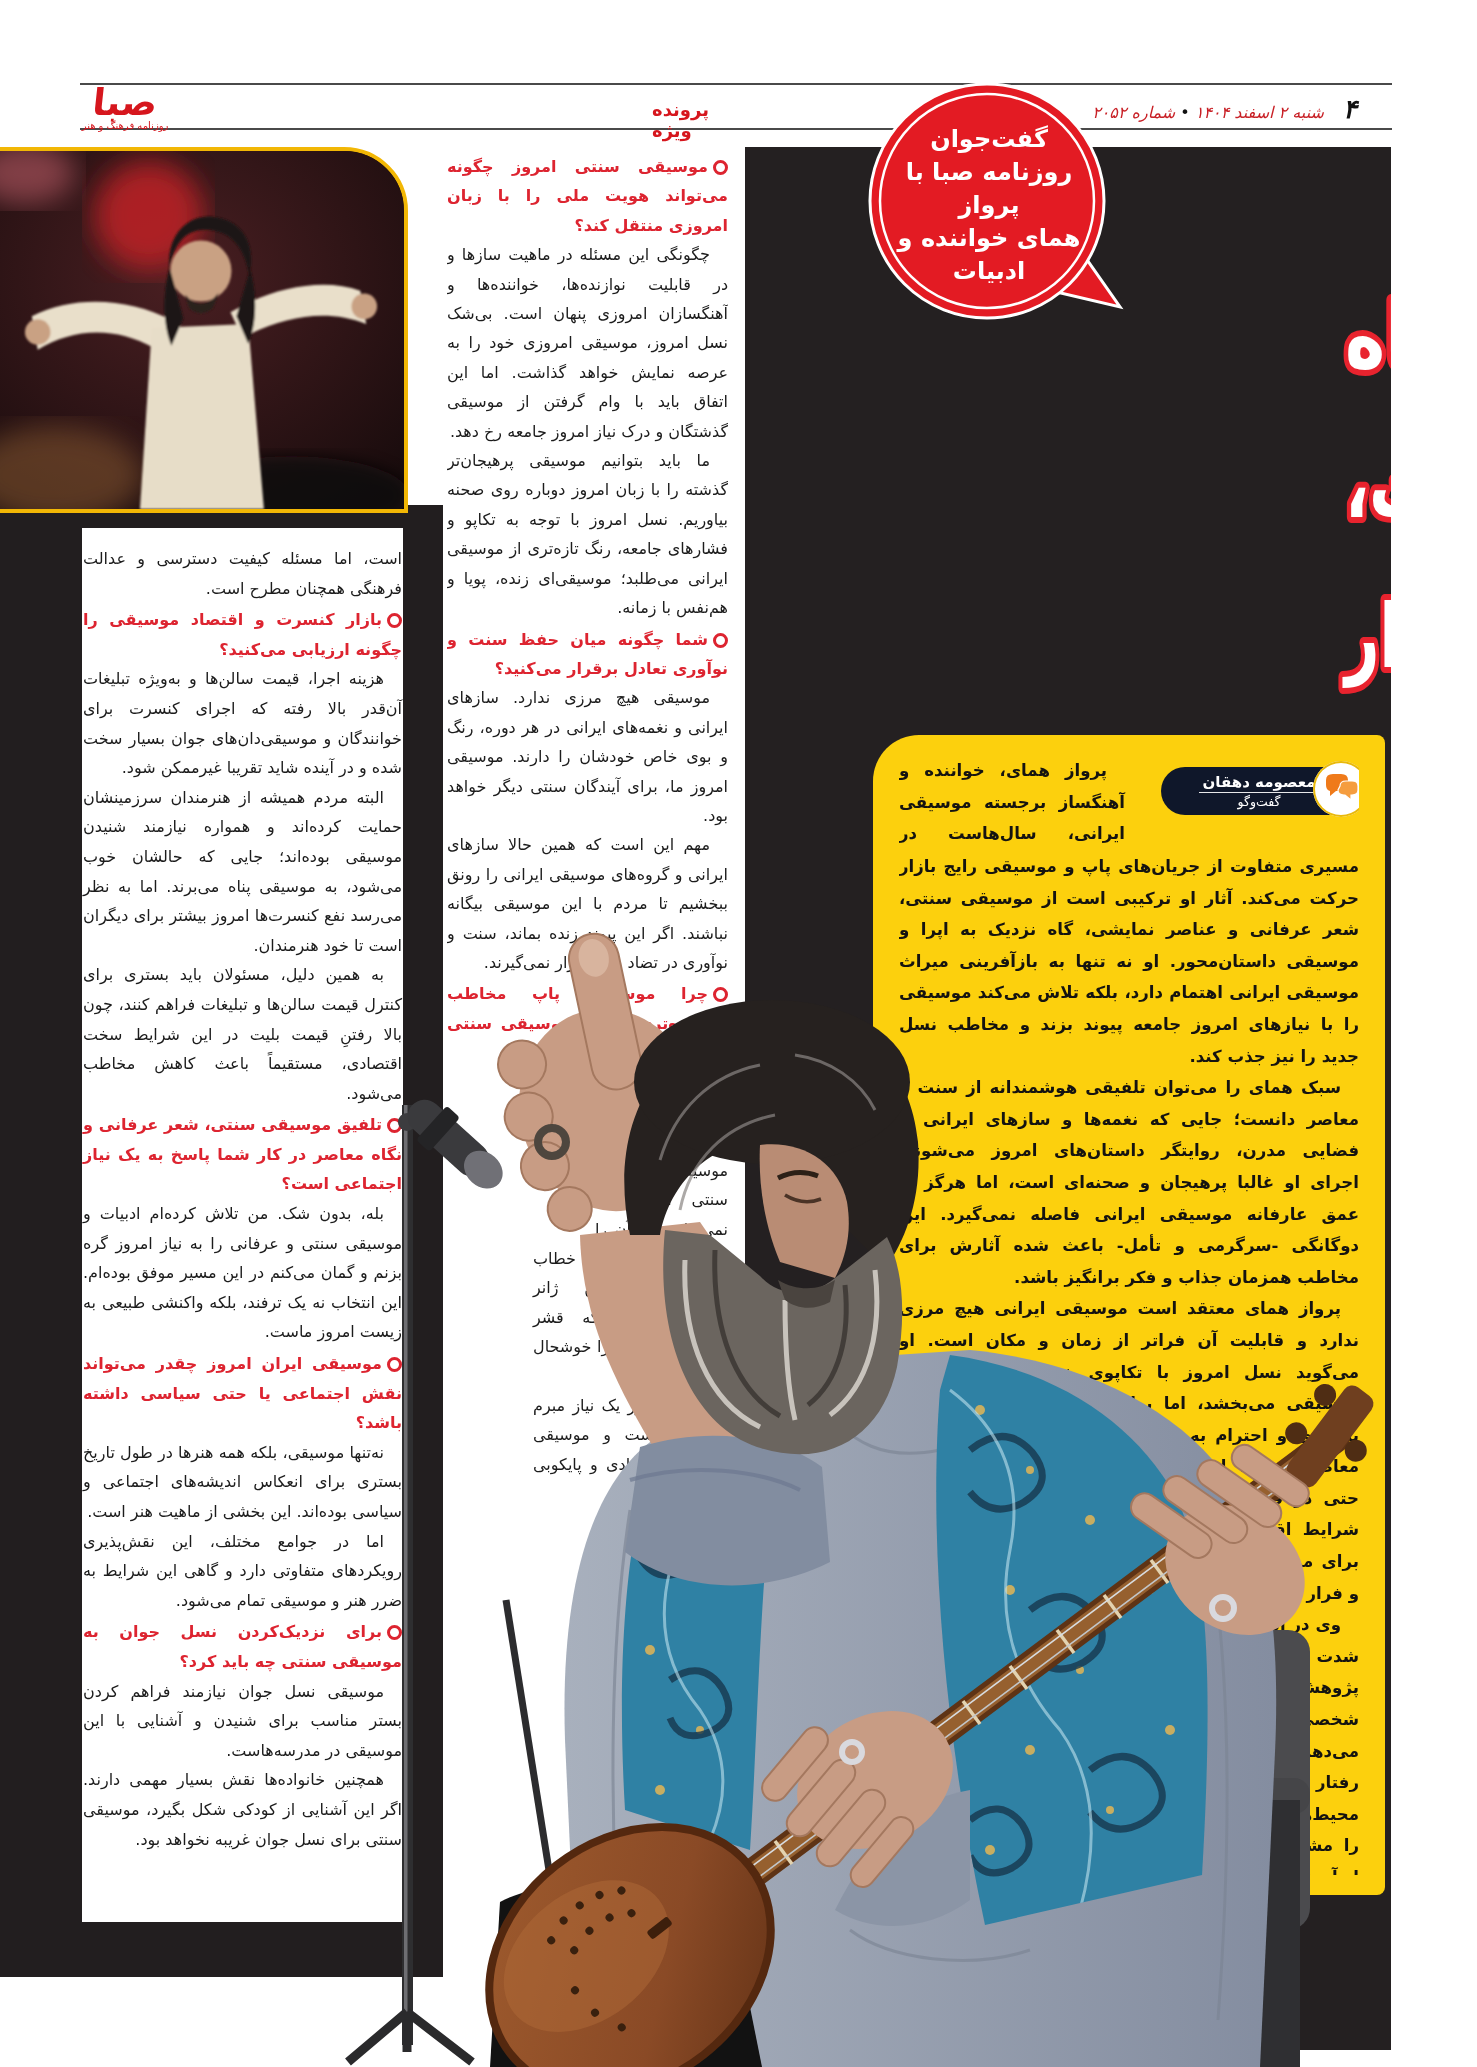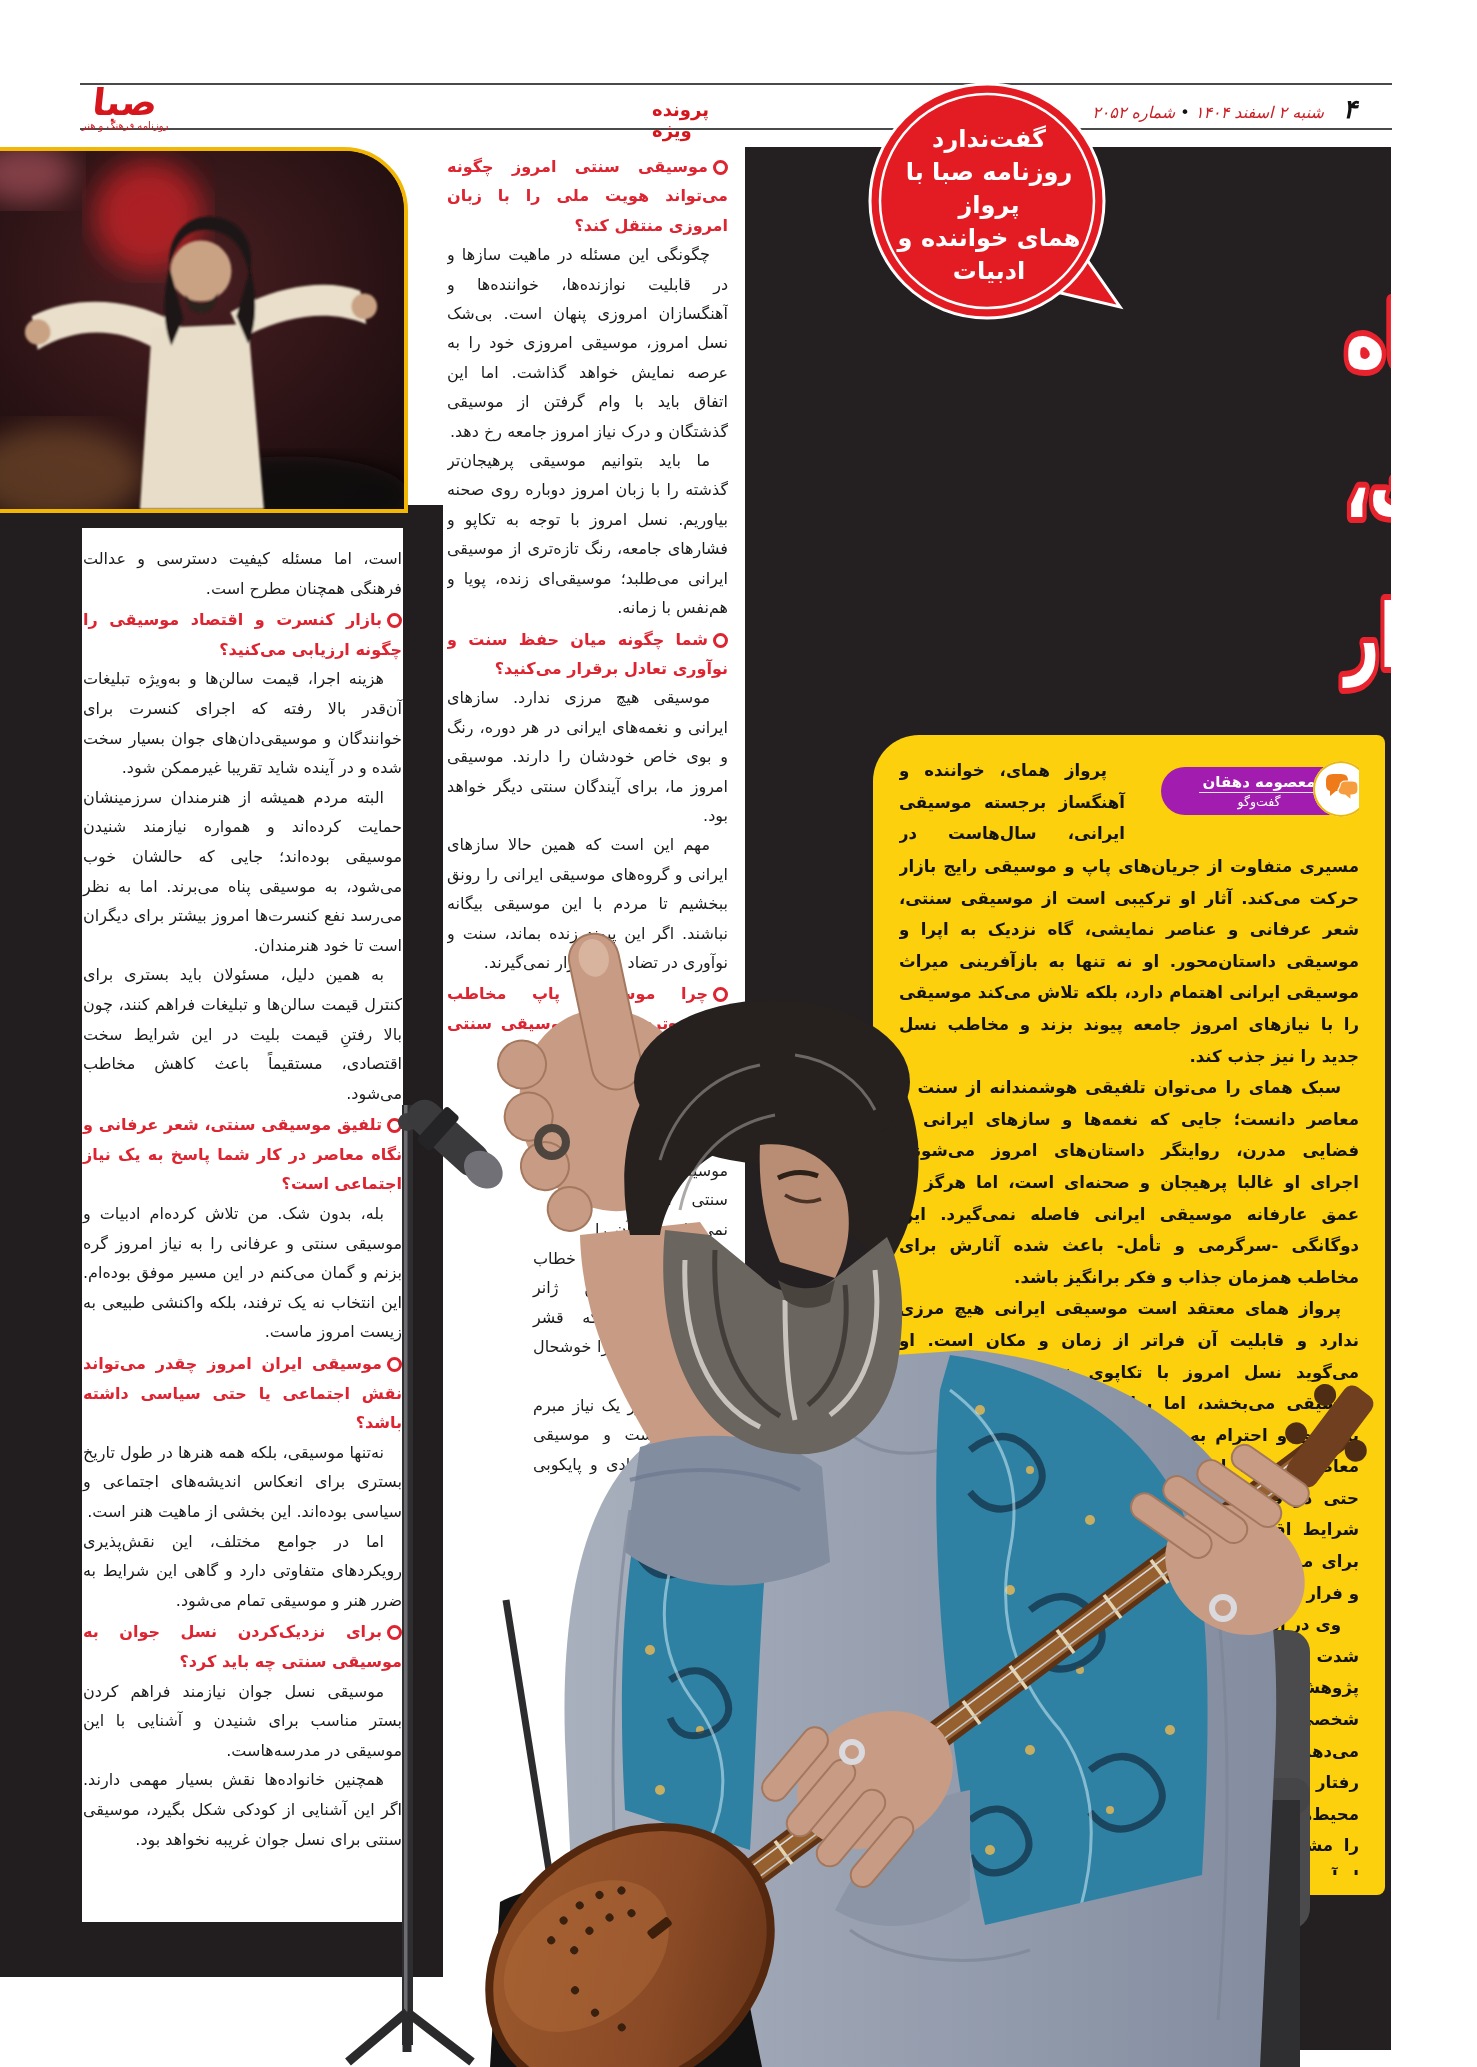--- a/index.html
+++ b/index.html
@@ -23,21 +23,21 @@
   #bubble{position:absolute;left:856px;top:76px;width:292px;height:262px;z-index:4;}
   #bubble-text{position:absolute;left:878px;top:110px;width:222px;height:190px;z-index:5;
                display:flex;flex-direction:column;justify-content:center;align-items:center;
                color:#fff;font-weight:bold;font-size:24px;line-height:33px;direction:rtl;text-align:center;}
   
   #yellow-box{position:absolute;left:873px;top:735px;width:512px;height:1160px;background:#fcd00d;
               border-radius:46px 8px 8px 8px;z-index:2;direction:rtl;}
   #yellow-inner{position:absolute;inset:20px 26px;overflow:hidden;font-size:16.6px;line-height:31.6px;
                font-weight:bold;color:#151310;text-align:justify;}
   #byline-float{float:right;width:228px;height:96px;position:relative;margin-left:6px;}
-  #byline-pill{position:absolute;right:2px;top:12px;width:196px;height:48px;background:#a21caf;
+  #byline-pill{position:absolute;right:2px;top:12px;width:196px;height:48px;background:#0f172a;
                border-radius:24px;display:flex;flex-direction:column;justify-content:center;
                align-items:center;color:#fff;}
   #byline-pill .nm{font-size:15px;font-weight:bold;line-height:20px;}
   #byline-pill .dv{width:120px;height:1px;background:#fff;opacity:.9;}
   #byline-pill .rl{font-size:12.5px;font-weight:normal;line-height:18px;}
   #byline-icon{position:absolute;right:-10px;top:6px;width:56px;height:56px;background:#fff;
                border-radius:50%;box-shadow:0 0 0 2px #e9b90a inset;display:flex;align-items:center;justify-content:center;}
   #yellow-cut{float:left;width:330px;height:1120px;
      shape-outside:polygon(0px 548px,78px 548px,78px 615px,145px 615px,145px 778px,300px 778px,300px 1120px,0px 1120px);}
   #yellow-inner p{margin:0;text-indent:18px;}
@@ -90,21 +90,21 @@
       </g>
     </svg>
   </div>
 
   <svg id="bubble" viewBox="0 0 292 262">
     <polygon points="175,210 264,231 206,148" fill="#e31b23" stroke="#ffffff" stroke-width="3"></polygon>
     <circle cx="131" cy="125" r="117" fill="#e31b23" stroke="#ffffff" stroke-width="3"></circle>
     <circle cx="131" cy="125" r="107" fill="none" stroke="#ffffff" stroke-width="2.5"></circle>
   </svg>
   <div id="bubble-text">
-    <span>گفت‌ندارد</span>
+    <span>گفت‌جوان</span>
     <span>روزنامه صبا با پرواز</span>
     <span>همای خواننده و</span>
     <span>ادبیات</span>
   </div>
 
   <div id="yellow-box">
     <div id="yellow-inner">
       <div id="byline-float">
         <div id="byline-pill">
           <div class="nm">معصومه دهقان</div>

